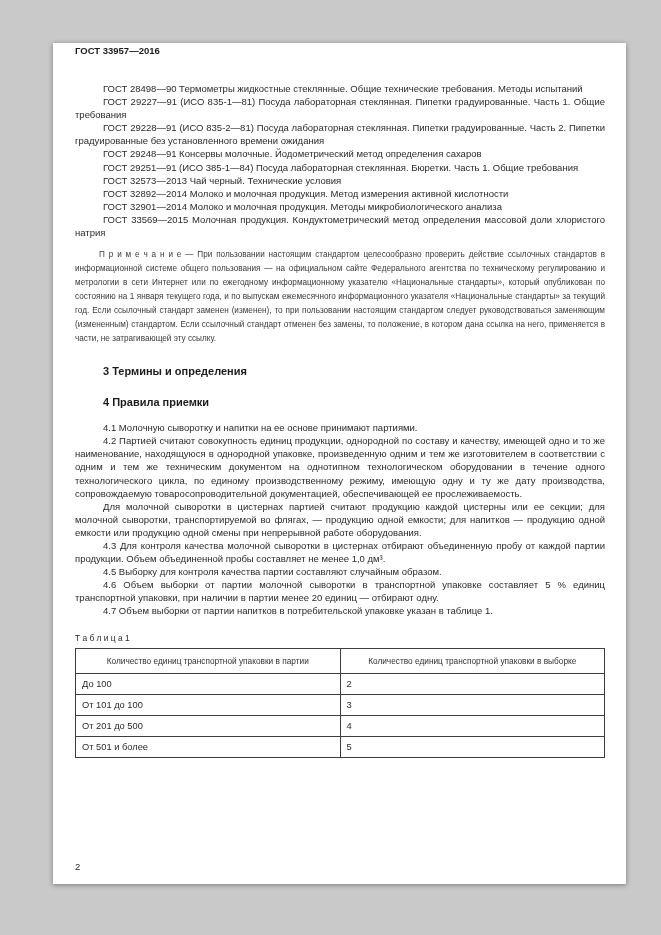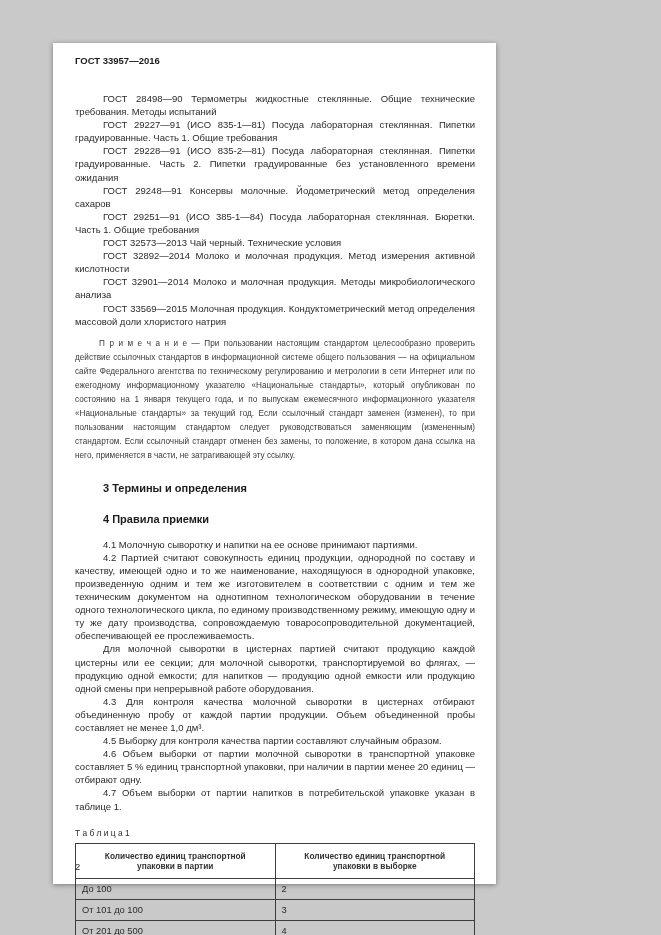--- a/index.html
+++ b/index.html
@@ -11,26 +11,26 @@
     height: 935px;
     background: #c9c9c9;
     position: relative;
     overflow: hidden;
     font-family: "Liberation Sans", sans-serif;
   }
   .page {
     position: absolute;
     left: 53px;
     top: 43px;
-    width: 443px;
+    width: 573px;
     height: 841px;
     background: #ffffff;
     box-shadow: 0 1px 5px rgba(0,0,0,0.40);
     box-sizing: border-box;
-    padding: 12px 21px 0 22px;
+    padding: 2px 21px 0 22px;
     color: #222222;
   }
   .doc-header {
     font-weight: bold;
     font-size: 9.5px;
     margin: 0 0 26px 0;
     color: #1c1c1c;
   }
   .body-text p.para,
   .body-text p.ref {
@@ -60,21 +60,21 @@
     margin: 15px 0 5px 0;
     color: #2a2a2a;
   }
   table.sampling {
     width: 100%;
     border-collapse: collapse;
     table-layout: fixed;
   }
   table.sampling th {
     border: 1px solid #3d3d3d;
-    font-weight: bold;
+    font-weight: normal;
     font-size: 8.3px;
     padding: 7px 10px;
     text-align: center;
     color: #333333;
   }
   table.sampling td {
     border: 1px solid #3d3d3d;
     font-size: 9.3px;
     padding: 4px 6px;
     color: #2a2a2a;

